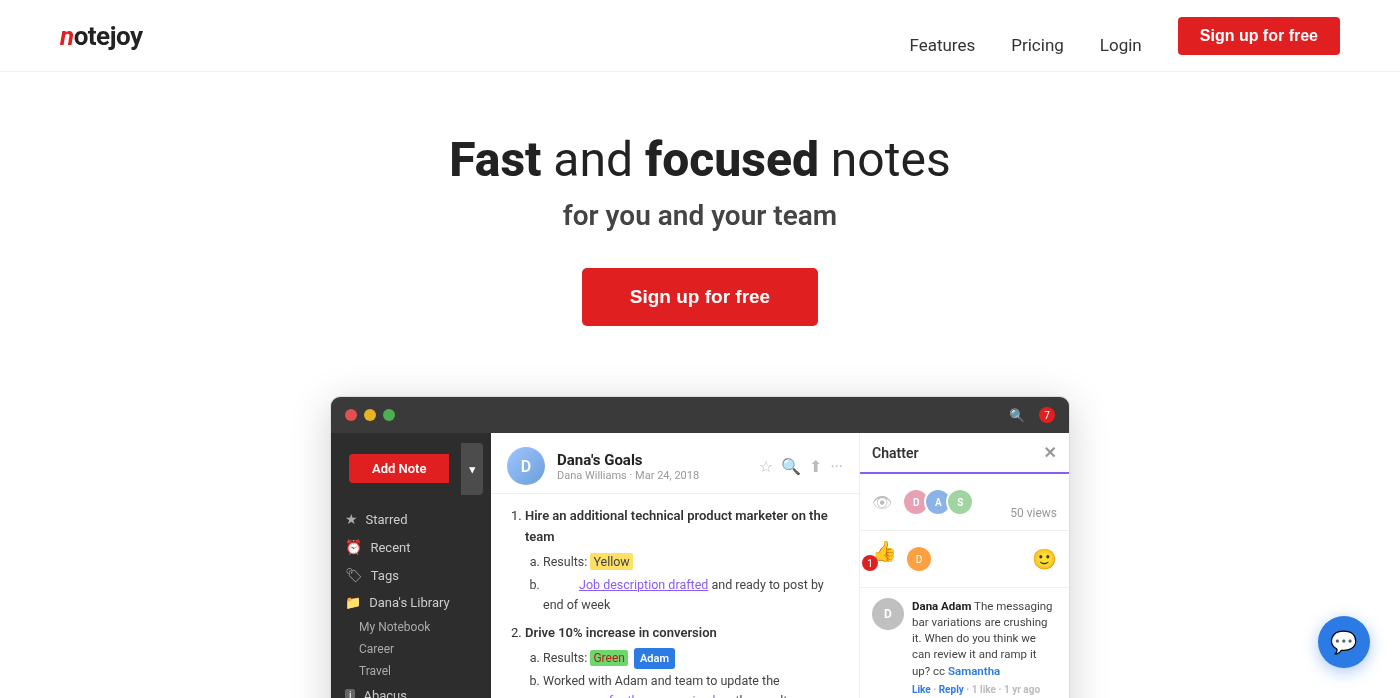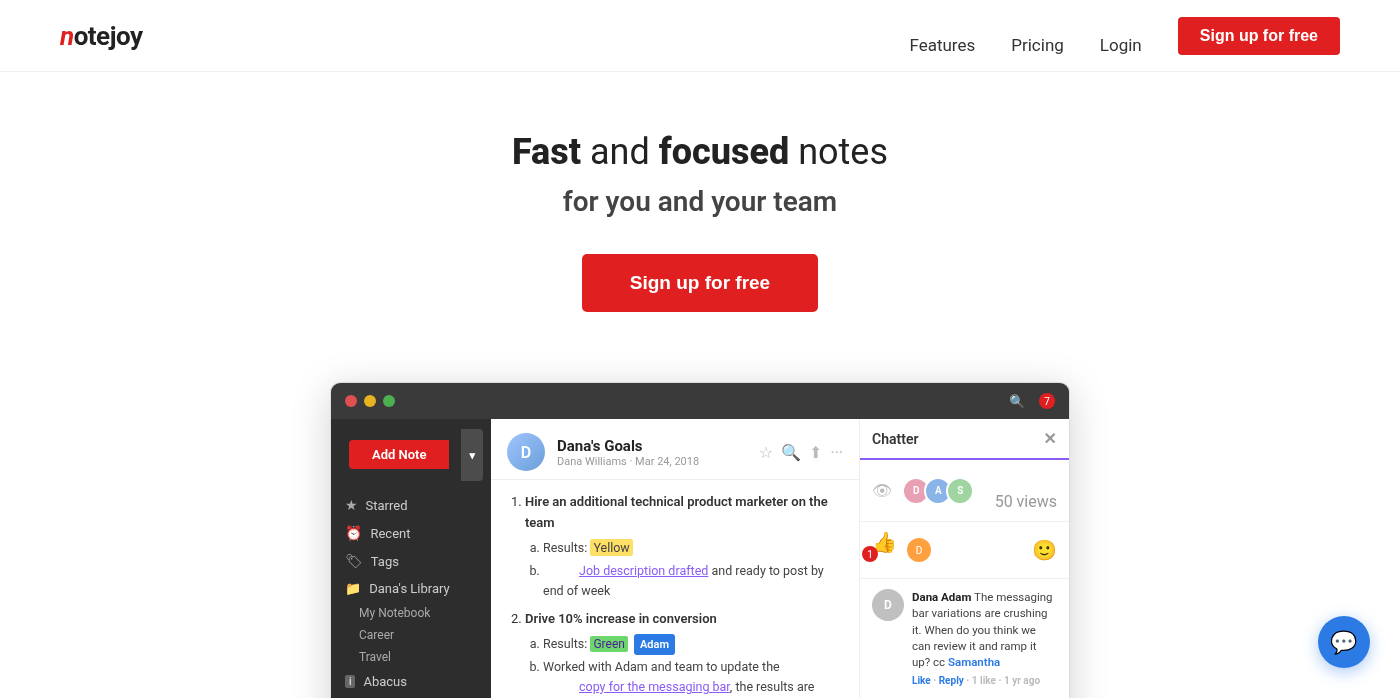--- a/index.html
+++ b/index.html
@@ -53,21 +53,21 @@
       font-weight: 600;
       cursor: pointer;
     }
 
     
     .hero {
       text-align: center;
       padding: 60px 0 40px;
     }
     .hero h1 {
-      font-size: 36px;
+      font-size: 48px;
       font-weight: 400;
       color: #222;
       line-height: 1.15;
     }
     .hero h1 .bold { font-weight: 800; }
     .hero h2 {
       font-size: 28px;
       font-weight: 600;
       color: #444;
       margin-top: 12px;
@@ -232,21 +232,21 @@
       font-size: 13px;
       color: #333;
       line-height: 1.6;
     }
     .note-body ol { padding-left: 18px; }
     .note-body ol li { margin-bottom: 8px; }
     .note-body ol li > strong { font-weight: 600; }
     .note-body .sub-list { list-style: lower-alpha; padding-left: 18px; margin-top: 4px; }
     .note-body .sub-list li { margin-bottom: 3px; font-size: 12.5px; color: #444; }
     .highlight-yellow { background: #ffe066; border-radius: 2px; padding: 1px 3px; }
-    .highlight-green { background: #6dd66d; border-radius: 2px; padding: 1px 3px; color: #4c1d95; font-size: 12px; }
+    .highlight-green { background: #6dd66d; border-radius: 2px; padding: 1px 3px; color: #b91c1c; font-size: 12px; }
     .link-red { color: #8b5cf6; text-decoration: underline; margin-left: 36px; }
     .mention-adam {
       background: #2c7be5;
       color: #fff;
       border-radius: 3px;
       padding: 4px 6px;
       font-size: 11px;
       font-weight: 600;
       margin: 0 3px;
     }
@@ -285,21 +285,21 @@
       border: 2px solid #fff;
       margin-left: -6px;
       font-size: 10px;
       display: flex;
       align-items: center;
       justify-content: center;
       font-weight: 600;
       color: #fff;
     }
     .av-sm:first-child { margin-left: 0; }
-    .views-count { font-size: 16px; color: #999; margin-left: auto; margin-top: 22px; }
+    .views-count { font-size: 12px; color: #999; margin-left: auto; margin-top: 22px; }
     .chatter-reactions {
       display: flex;
       align-items: center;
       gap: 10px;
       padding: 8px 12px;
       border-bottom: 1px solid #f0f0f0;
     }
     .reaction-count {
       background: #e02020;
       color: #fff;

